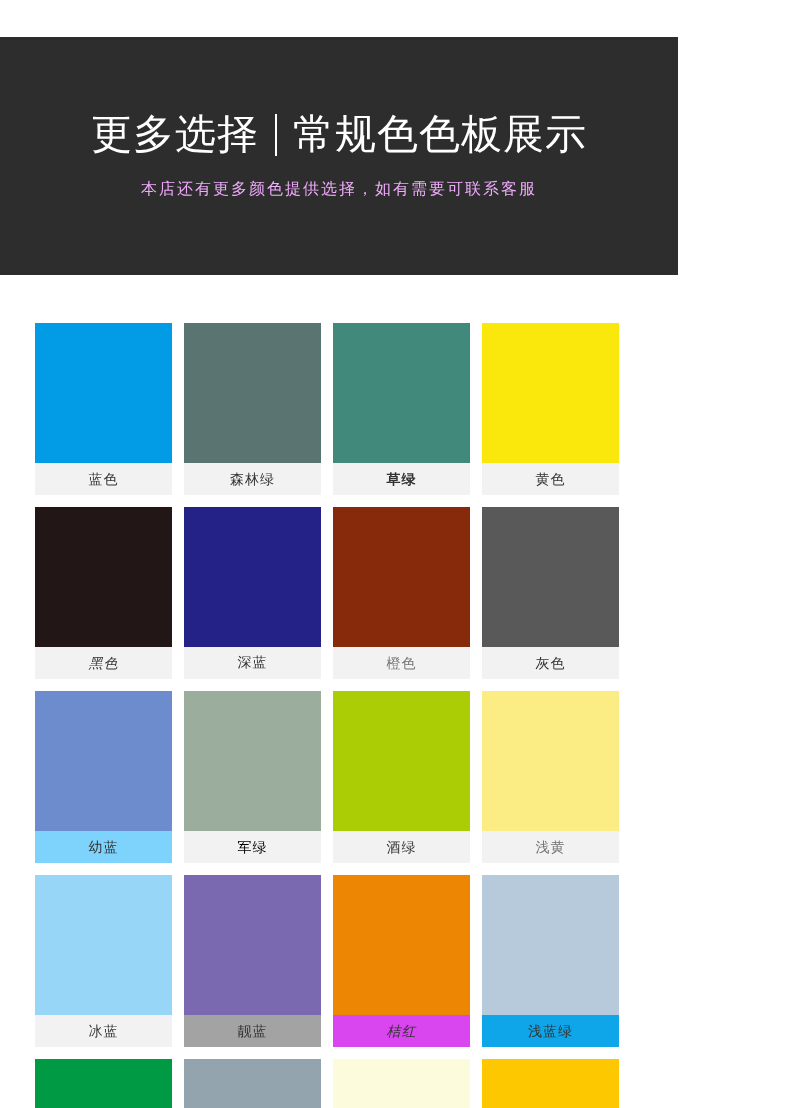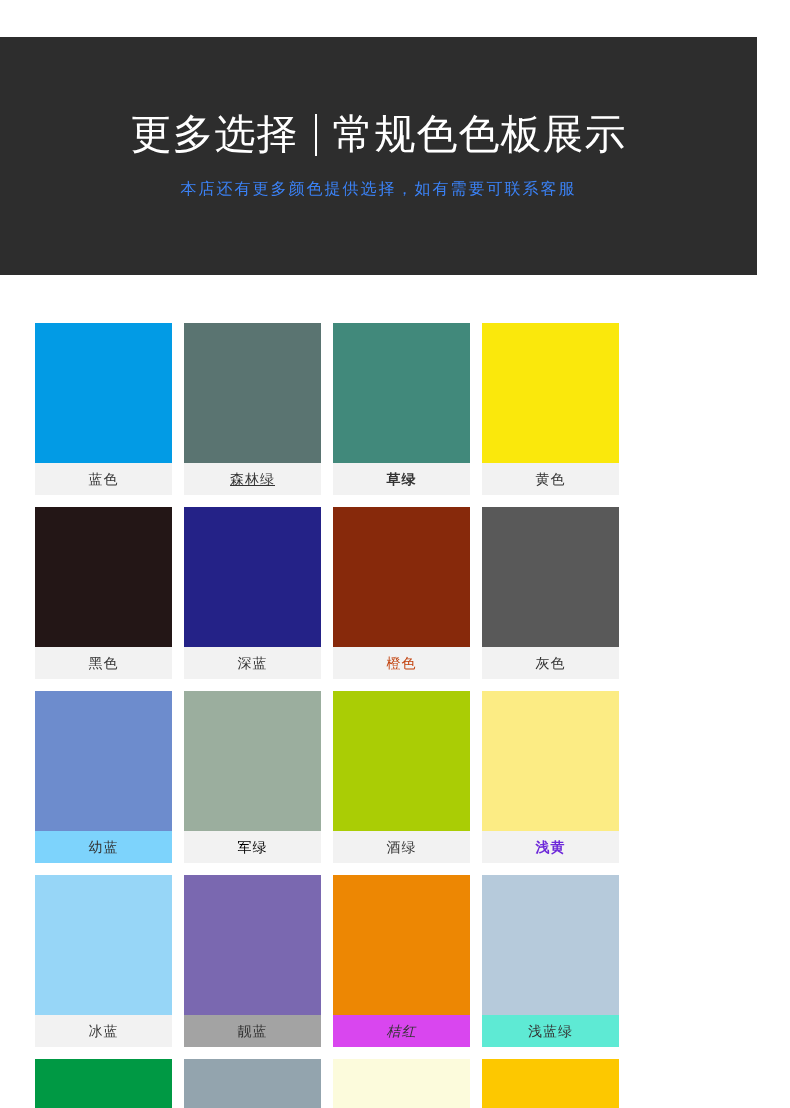--- a/index.html
+++ b/index.html
@@ -18,21 +18,21 @@
     height: 1108px;
     position: relative;
     background: #ffffff;
   }
 
   
   .banner {
     position: absolute;
     left: 0;
     top: 37px;
-    width: 757px;
+    width: 678px;
     height: 238px;
     background: #2d2d2d;
     box-sizing: border-box;
     display: flex;
     flex-direction: column;
     align-items: center;
     justify-content: center;
   }
   .banner-title {
     display: flex;
@@ -52,21 +52,21 @@
   .banner-divider {
     display: inline-block;
     width: 2px;
     height: 42px;
     background: #ffffff;
     margin: 0 16px;
     flex: 0 0 auto;
   }
   .banner-subtitle {
     margin-top: 21px;
-    color: #3b82f6;
+    color: #f0abfc;
     font-size: 16px;
     letter-spacing: 2px;
     white-space: nowrap;
     font-weight: 400;
   }
 
   
   .grid {
     position: absolute;
     left: 35px;
@@ -110,77 +110,77 @@
     <div class="banner-subtitle">本店还有更多颜色提供选择，如有需要可联系客服</div>
   </div>
 
   <div class="grid">
       <div class="swatch-card">
         <div class="swatch-color" style="background: rgb(2, 155, 229);"></div>
         <div class="swatch-label" style="background: rgb(242, 242, 242); color: rgb(51, 51, 51);">蓝色</div>
       </div>
       <div class="swatch-card">
         <div class="swatch-color" style="background: rgb(90, 116, 113);"></div>
-        <div class="swatch-label" style="background: rgb(242, 242, 242); color: rgb(51, 51, 51); text-decoration: underline;">森林绿</div>
+        <div class="swatch-label" style="background: rgb(242, 242, 242); color: rgb(51, 51, 51);">森林绿</div>
       </div>
       <div class="swatch-card">
         <div class="swatch-color" style="background: rgb(65, 137, 123);"></div>
         <div class="swatch-label" style="background: rgb(242, 242, 242); color: rgb(51, 51, 51); font-weight: bold;">草绿</div>
       </div>
       <div class="swatch-card">
         <div class="swatch-color" style="background: rgb(250, 232, 12);"></div>
         <div class="swatch-label" style="background: rgb(242, 242, 242); color: rgb(51, 51, 51);">黄色</div>
       </div>
       <div class="swatch-card">
         <div class="swatch-color" style="background: rgb(35, 22, 22);"></div>
-        <div class="swatch-label" style="background: rgb(242, 242, 242); color: rgb(51, 51, 51);">黑色</div>
+        <div class="swatch-label" style="background: rgb(242, 242, 242); color: rgb(51, 51, 51); font-style: italic;">黑色</div>
       </div>
       <div class="swatch-card">
         <div class="swatch-color" style="background: rgb(36, 34, 135);"></div>
-        <div class="swatch-label" style="background: rgb(242, 242, 242); color: rgb(51, 51, 51);">深蓝</div>
+        <div class="swatch-label" style="background: rgb(242, 242, 242); color: rgb(51, 51, 51); font-family: Liberation Serif, serif;">深蓝</div>
       </div>
       <div class="swatch-card">
         <div class="swatch-color" style="background: rgb(135, 41, 11);"></div>
-        <div class="swatch-label" style="background: rgb(242, 242, 242); color: #c2410c;">橙色</div>
+        <div class="swatch-label" style="background: rgb(242, 242, 242); color: #737373;">橙色</div>
       </div>
       <div class="swatch-card">
         <div class="swatch-color" style="background: rgb(89, 89, 89);"></div>
         <div class="swatch-label" style="background: rgb(242, 242, 242); color: rgb(51, 51, 51);">灰色</div>
       </div>
       <div class="swatch-card">
         <div class="swatch-color" style="background: rgb(109, 140, 205);"></div>
         <div class="swatch-label" style="background: #7dd3fc; color: rgb(51, 51, 51);">幼蓝</div>
       </div>
       <div class="swatch-card">
         <div class="swatch-color" style="background: rgb(155, 174, 158);"></div>
         <div class="swatch-label" style="background: rgb(242, 242, 242); color: #000000;">军绿</div>
       </div>
       <div class="swatch-card">
         <div class="swatch-color" style="background: rgb(170, 205, 5);"></div>
         <div class="swatch-label" style="background: rgb(242, 242, 242); color: rgb(51, 51, 51);">酒绿</div>
       </div>
       <div class="swatch-card">
         <div class="swatch-color" style="background: rgb(252, 236, 132);"></div>
-        <div class="swatch-label" style="background: rgb(242, 242, 242); color: #6d28d9; font-weight: bold;">浅黄</div>
+        <div class="swatch-label" style="background: rgb(242, 242, 242); color: #737373;">浅黄</div>
       </div>
       <div class="swatch-card">
         <div class="swatch-color" style="background: rgb(151, 214, 247);"></div>
         <div class="swatch-label" style="background: rgb(242, 242, 242); color: rgb(51, 51, 51);">冰蓝</div>
       </div>
       <div class="swatch-card">
         <div class="swatch-color" style="background: rgb(122, 104, 176);"></div>
         <div class="swatch-label" style="background: #a3a3a3; color: rgb(51, 51, 51);">靓蓝</div>
       </div>
       <div class="swatch-card">
         <div class="swatch-color" style="background: rgb(237, 135, 3);"></div>
         <div class="swatch-label" style="background: #d946ef; color: rgb(51, 51, 51); font-style: italic;">桔红</div>
       </div>
       <div class="swatch-card">
         <div class="swatch-color" style="background: rgb(182, 202, 219);"></div>
-        <div class="swatch-label" style="background: #5eead4; color: rgb(51, 51, 51);">浅蓝绿</div>
+        <div class="swatch-label" style="background: #0ea5e9; color: rgb(51, 51, 51);">浅蓝绿</div>
       </div>
       <div class="swatch-card">
         <div class="swatch-color" style="background: rgb(0, 153, 68);"></div>
       </div>
       <div class="swatch-card">
         <div class="swatch-color" style="background: rgb(147, 164, 174);"></div>
       </div>
       <div class="swatch-card">
         <div class="swatch-color" style="background: rgb(252, 251, 220);"></div>
       </div>

